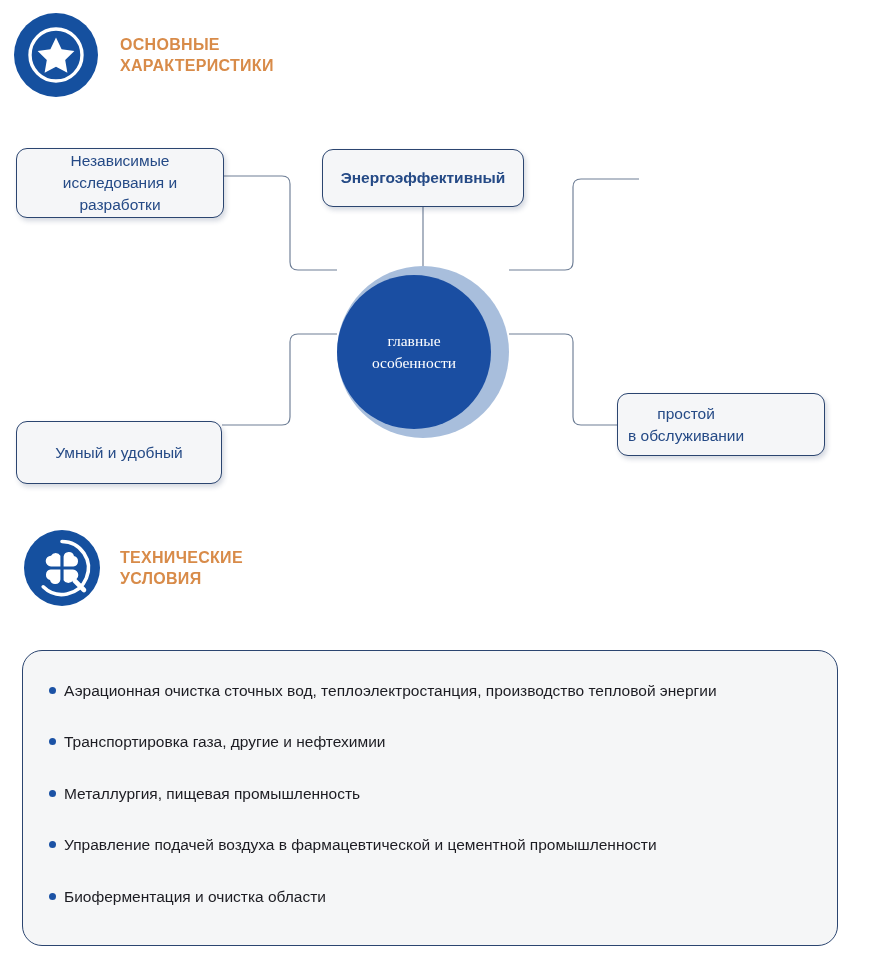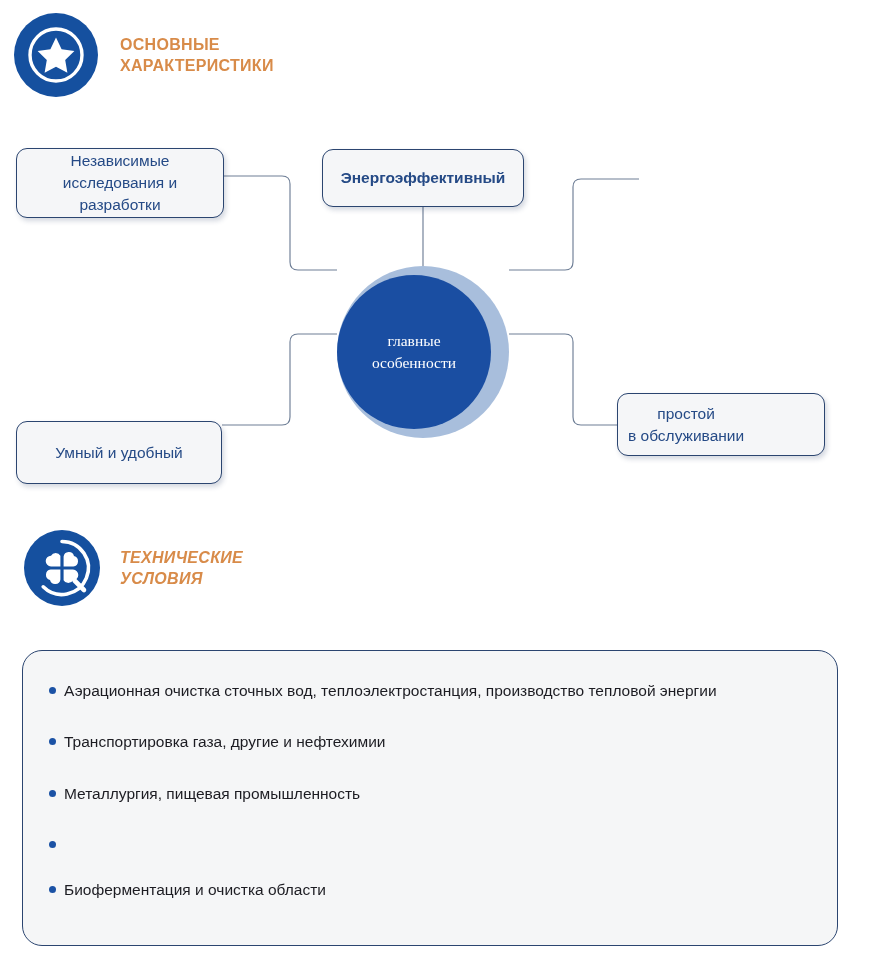--- a/index.html
+++ b/index.html
@@ -38,21 +38,21 @@
 
   .header-title {
     margin-left: 22px;
     color: #D88B49;
     font-size: 16px;
     font-weight: bold;
     line-height: 1.32;
     letter-spacing: 0.3px;
     white-space: pre-line;
   }
-  #header-specs .header-title { margin-left: 20px; font-style: italic; }
+  #header-specs .header-title { margin-left: 20px; }
 
   
   #diagram {
     position: absolute;
     left: 0;
     top: 130px;
     width: 893px;
     height: 350px;
   }
   #connectors {
@@ -227,18 +227,19 @@
   <div class="spec-item">
     <span class="spec-bullet"></span>
     <span>Транспортировка газа, другие и нефтехимии</span>
   </div>
   <div class="spec-item">
     <span class="spec-bullet"></span>
     <span>Металлургия, пищевая промышленность</span>
   </div>
   <div class="spec-item">
     <span class="spec-bullet"></span>
+    <span>Управление подачей воздуха в фармацевтической и цементной промышленности</span>
   </div>
   <div class="spec-item">
     <span class="spec-bullet"></span>
     <span>Биоферментация и очистка области</span>
   </div>
 </div>
 
 </body></html>

